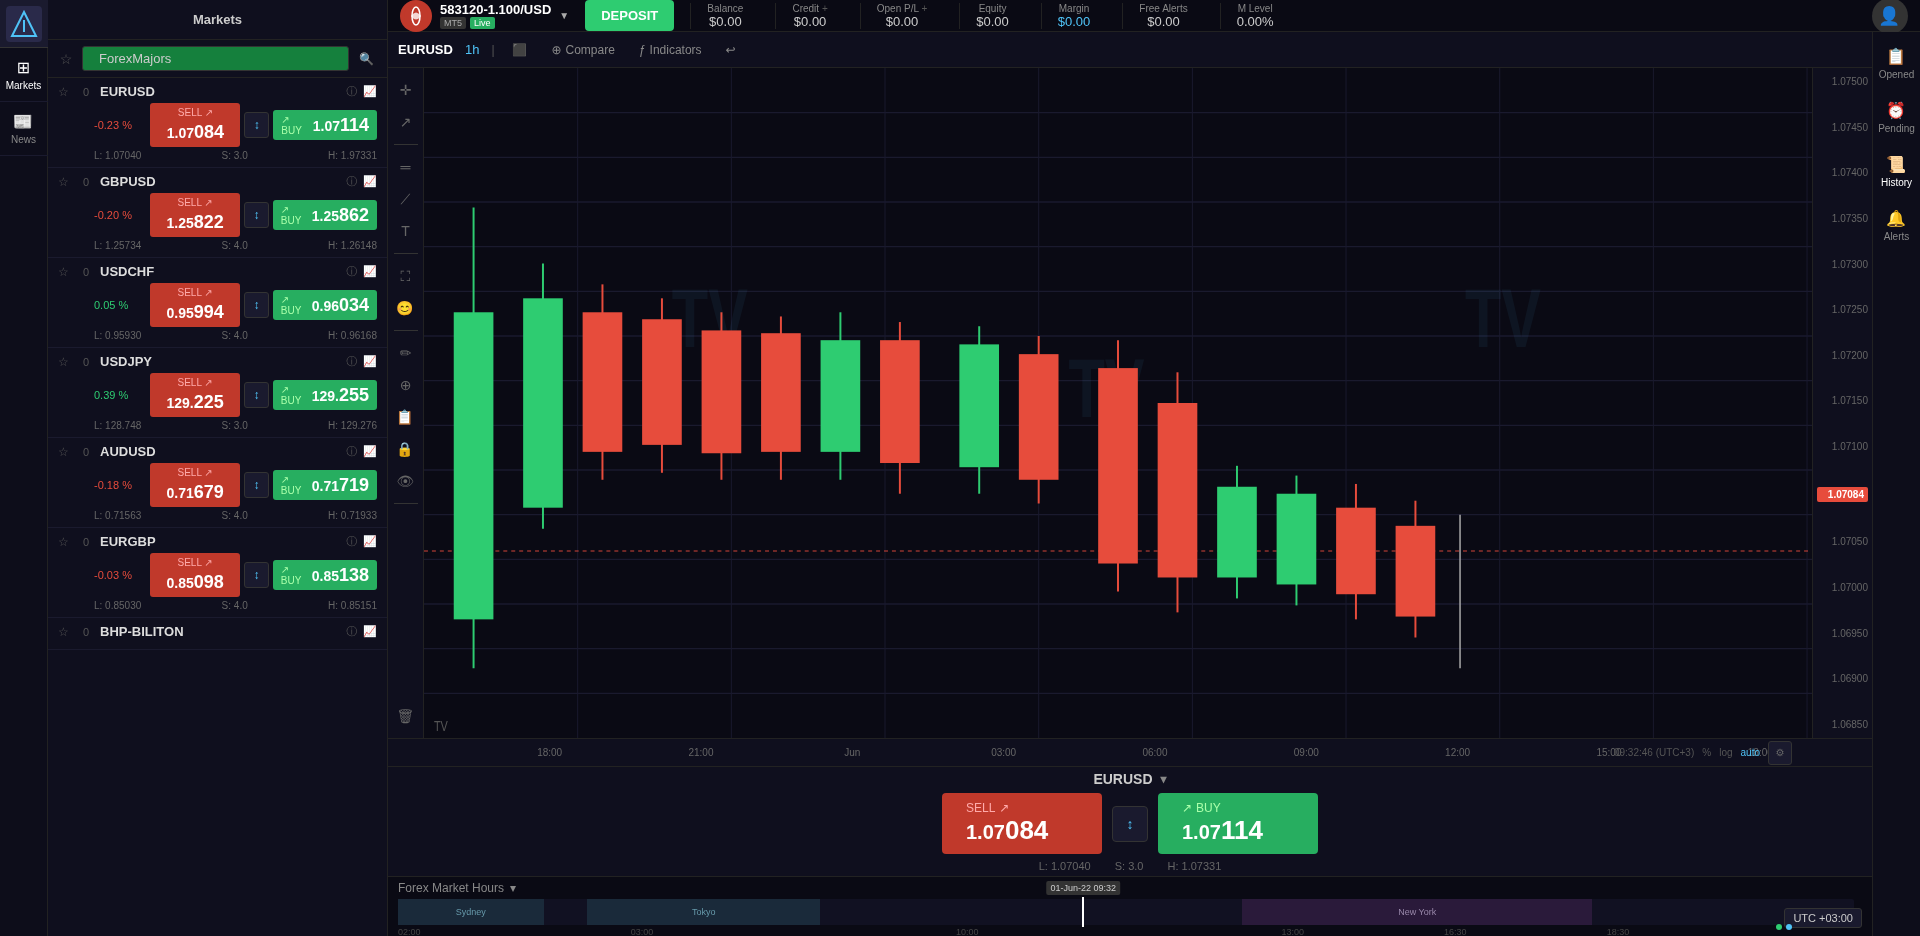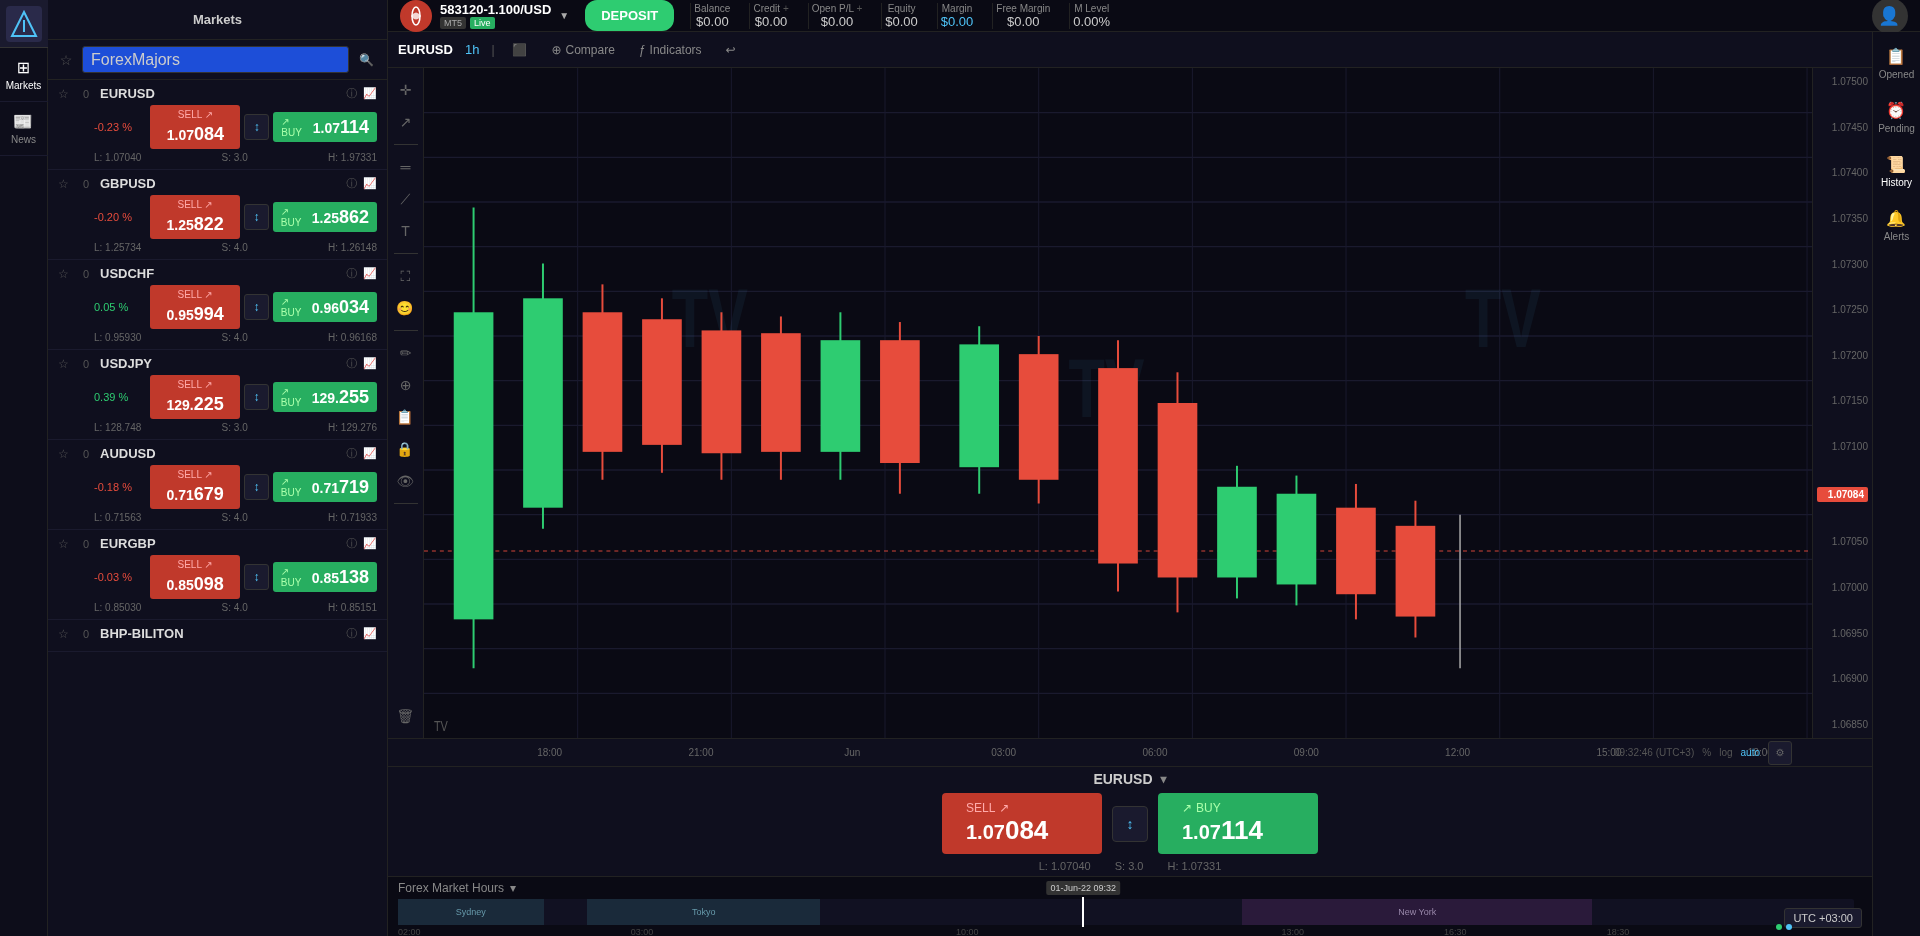--- a/index.html
+++ b/index.html
@@ -86,25 +86,25 @@
       height: 20px;
       display: flex;
       align-items: center;
       justify-content: center;
       color: #555;
       cursor: pointer;
       font-size: 14px;
     }
     .market-select {
       flex: 1;
-      background: #1d4ed8;
+      background: #15803d;
       border: 1px solid #333;
       color: #ccc;
-      padding: 4px 8px;
-      font-size: 16px;
+      padding: 4px 16px;
+      font-size: 13px;
       border-radius: 3px;
       appearance: none;
     }
     .search-btn {
       width: 24px;
       height: 24px;
       display: flex;
       align-items: center;
       justify-content: center;
       color: #888;
@@ -232,30 +232,30 @@
     .asset-name { font-size: 13px; font-weight: bold; color: #fff; }
     .asset-badges { display: flex; gap: 4px; align-items: center; }
     .badge-mt5 { background: #333; color: #aaa; font-size: 9px; padding: 1px 4px; border-radius: 2px; }
     .badge-live { background: #27ae60; color: white; font-size: 9px; padding: 1px 4px; border-radius: 2px; }
     .dropdown-arrow { color: #aaa; font-size: 10px; }
     .deposit-btn {
       background: #2ecc71;
       color: white;
       border: none;
       padding: 8px 16px;
-      border-radius: 12px;
+      border-radius: 4px;
       font-size: 13px;
       font-weight: bold;
       cursor: pointer;
     }
     .top-stat {
       display: flex;
       flex-direction: column;
       align-items: center;
-      padding: 0 3px;
+      padding: 0 16px;
       border-left: 1px solid #222;
     }
     .top-stat-label { font-size: 10px; color: #888; }
     .top-stat-value { font-size: 13px; color: #ccc; }
     .top-stat-value.blue { color: #4fc3f7; }
     .profile-btn {
       margin-left: auto;
       width: 36px;
       height: 36px;
       background: #333;
@@ -797,21 +797,21 @@
     </div>
     <div class="top-stat">
       <span class="top-stat-label">Equity</span>
       <span class="top-stat-value">$0.00</span>
     </div>
     <div class="top-stat">
       <span class="top-stat-label">Margin</span>
       <span class="top-stat-value blue">$0.00</span>
     </div>
     <div class="top-stat">
-      <span class="top-stat-label">Free Margin</span>
+      <span class="top-stat-label">Free Alerts</span>
       <span class="top-stat-value">$0.00</span>
     </div>
     <div class="top-stat">
       <span class="top-stat-label">M Level</span>
       <span class="top-stat-value">0.00%</span>
     </div>
 
     <div class="profile-btn">👤</div>
   </div>
 

